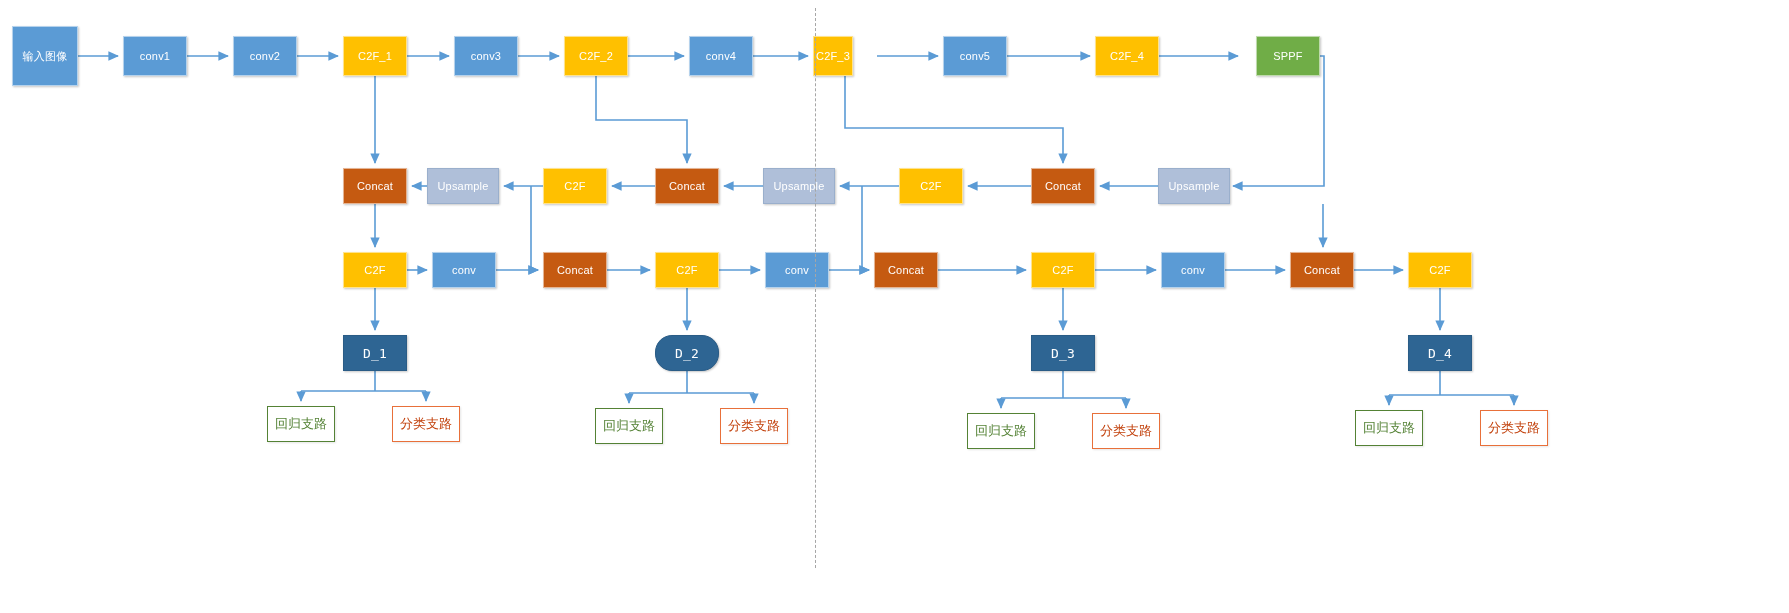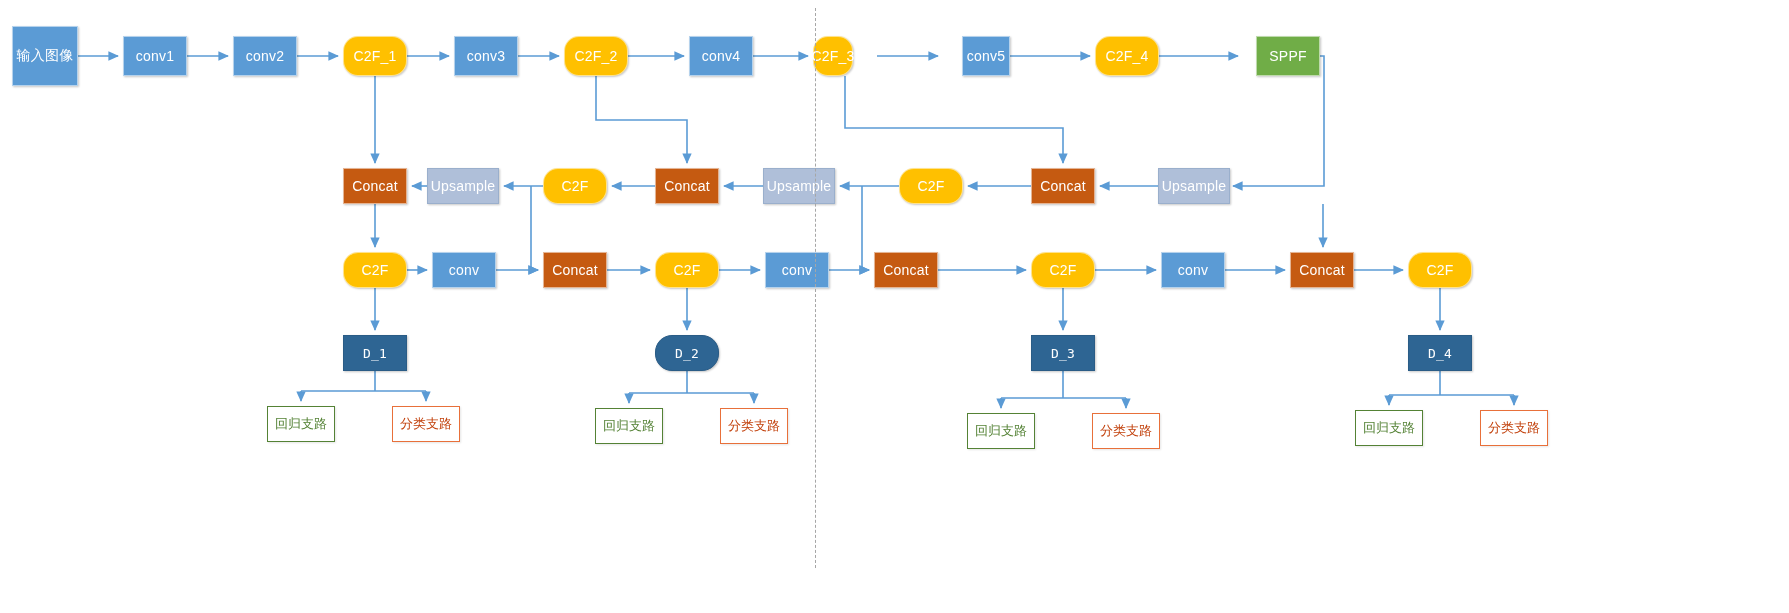--- a/index.html
+++ b/index.html
@@ -13,29 +13,29 @@
 
   svg#wires {
     position: absolute; left: 0; top: 0;
     width: 1789px; height: 613px;
     pointer-events: none;
   }
 
   .node {
     position: absolute;
     display: flex; align-items: center; justify-content: center;
-    font-size: 14px;
+    font-size: 11px;
     color: #ffffff;
     letter-spacing: .2px;
     box-shadow: 1px 1px 2px rgba(0,0,0,.22);
     border: 1px solid rgba(255,255,255,.55);
     white-space: nowrap;
   }
   .n-blue    { background: #5B9BD5; }
-  .n-yellow  { background: #FFC000; border-radius: 15px; }
+  .n-yellow  { background: #FFC000; }
   .n-orange  { background: #C55A11; }
   .n-green   { background: #70AD47; margin-left: 13px; }
   .n-upsam   { background: #AFBFD9; border:1px solid #9AAFCC; }
   .n-head    { background: #2E6593; border:1px solid #2A5C86; font-family:"DejaVu Sans Mono","Liberation Mono",monospace; font-size:13px; }
 
   .leaf {
     position: absolute;
     display: flex; align-items: center; justify-content: center;
     background: #ffffff;
     font-size: 13px;
@@ -131,21 +131,21 @@
   </svg>
 
   <div class="node n-blue" style="left:12px;top:26px;width:66px;height:60px;">输入图像</div>
   <div class="node n-blue" style="left:123px;top:36px;width:64px;height:40px;">conv1</div>
   <div class="node n-blue" style="left:233px;top:36px;width:64px;height:40px;">conv2</div>
   <div class="node n-yellow" style="left:343px;top:36px;width:64px;height:40px;">C2F_1</div>
   <div class="node n-blue" style="left:454px;top:36px;width:64px;height:40px;">conv3</div>
   <div class="node n-yellow" style="left:564px;top:36px;width:64px;height:40px;">C2F_2</div>
   <div class="node n-blue" style="left:689px;top:36px;width:64px;height:40px;">conv4</div>
   <div class="node n-yellow" style="left:813px;top:36px;width:40px;height:40px;">C2F_3</div>
-  <div class="node n-blue" style="left:943px;top:36px;width:48px;height:40px;margin-left:19px;">conv5</div>
+  <div class="node n-blue" style="left:943px;top:36px;width:64px;height:40px;">conv5</div>
   <div class="node n-yellow" style="left:1095px;top:36px;width:64px;height:40px;">C2F_4</div>
   <div class="node n-green" style="left:1243px;top:36px;width:64px;height:40px;">SPPF</div>
 
   <div class="node n-orange" style="left:343px;top:168px;width:64px;height:36px;">Concat</div>
   <div class="node n-upsam" style="left:427px;top:168px;width:72px;height:36px;">Upsample</div>
   <div class="node n-yellow" style="left:543px;top:168px;width:64px;height:36px;">C2F</div>
   <div class="node n-orange" style="left:655px;top:168px;width:64px;height:36px;">Concat</div>
   <div class="node n-upsam" style="left:763px;top:168px;width:72px;height:36px;">Upsample</div>
   <div class="node n-yellow" style="left:899px;top:168px;width:64px;height:36px;">C2F</div>
   <div class="node n-orange" style="left:1031px;top:168px;width:64px;height:36px;">Concat</div>

